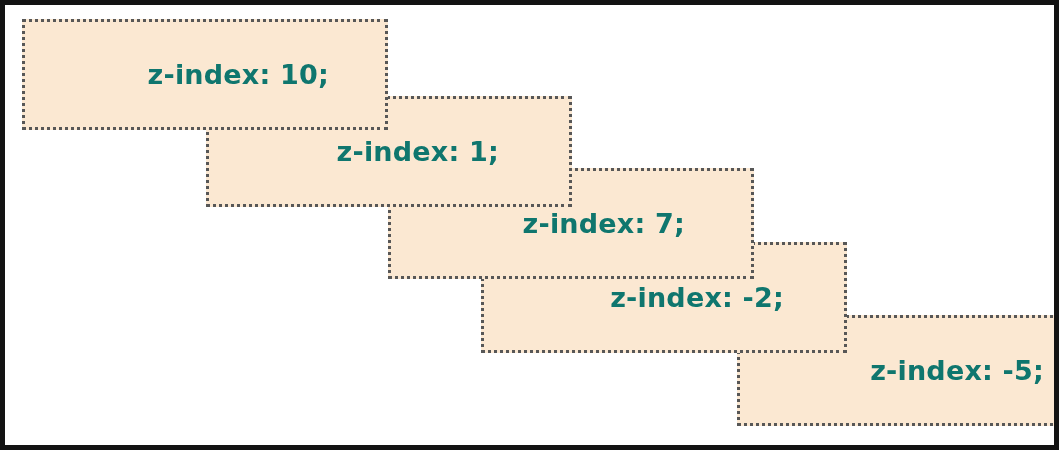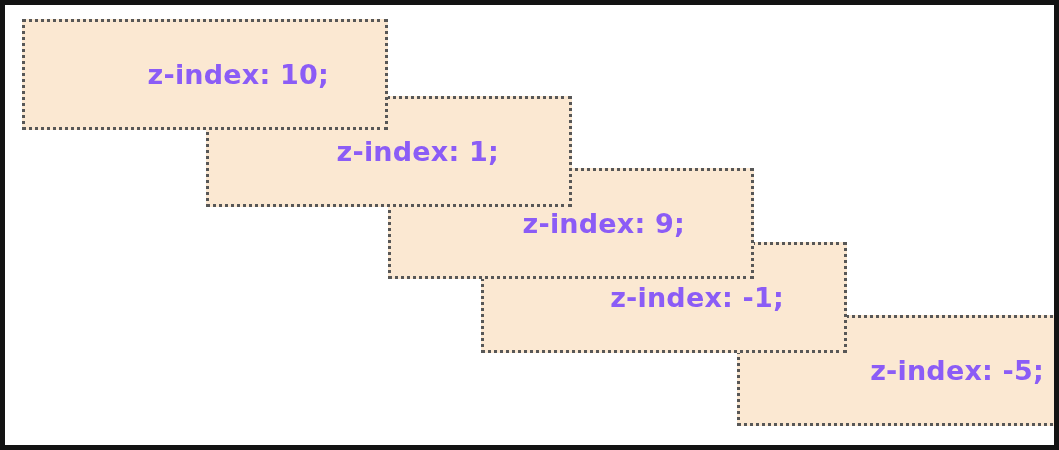--- a/index.html
+++ b/index.html
@@ -54,21 +54,21 @@
     border: 3px dotted #575757;
     display: flex;
     align-items: center;
     justify-content: flex-end;
     padding: 0 26px 0 0;
   }
 
   .zbox .zlabel {
     font-size: 27px;
     font-weight: bold;
-    color: #8b5cf6;
+    color: #0f766e;
     letter-spacing: 0.2px;
     line-height: 1;
     white-space: nowrap;
   }
 
   
   #zbox-0 { left: 17px;  top: 14px;  z-index: 10; }
   #zbox-1 { left: 201px; top: 91px;  z-index: 1; text-align: right;  }
   #zbox-2 { left: 383px; top: 163px; z-index: 0;  }
   #zbox-3 { left: 476px; top: 237px; z-index: -1; }
@@ -90,25 +90,25 @@
 
     <div class="zbox" id="zbox-0">
       <span class="zlabel">z-index: 10;</span>
     </div>
 
     <div class="zbox" id="zbox-1">
       <span class="zlabel">z-index: 1;</span>
     </div>
 
     <div class="zbox" id="zbox-2">
-      <span class="zlabel">z-index: 9;</span>
+      <span class="zlabel">z-index: 7;</span>
     </div>
 
     <div class="zbox" id="zbox-3">
-      <span class="zlabel">z-index: -1;</span>
+      <span class="zlabel">z-index: -2;</span>
     </div>
 
     <div class="zbox" id="zbox-4">
       <span class="zlabel">z-index: -5;</span>
     </div>
 
   </div>
 
   <div id="frame-border"></div>
 

